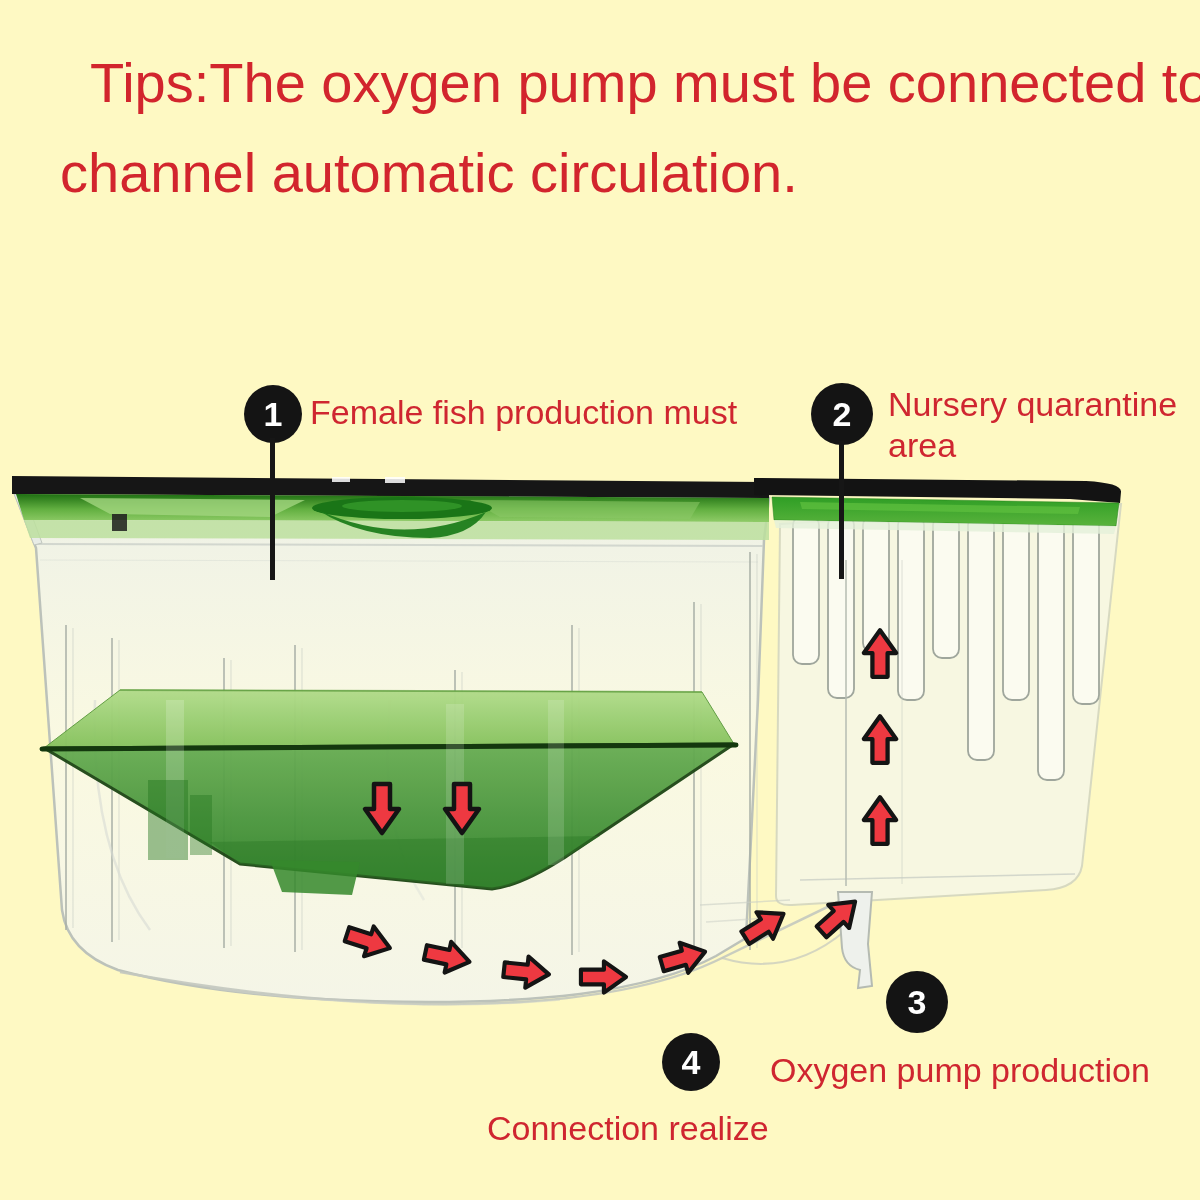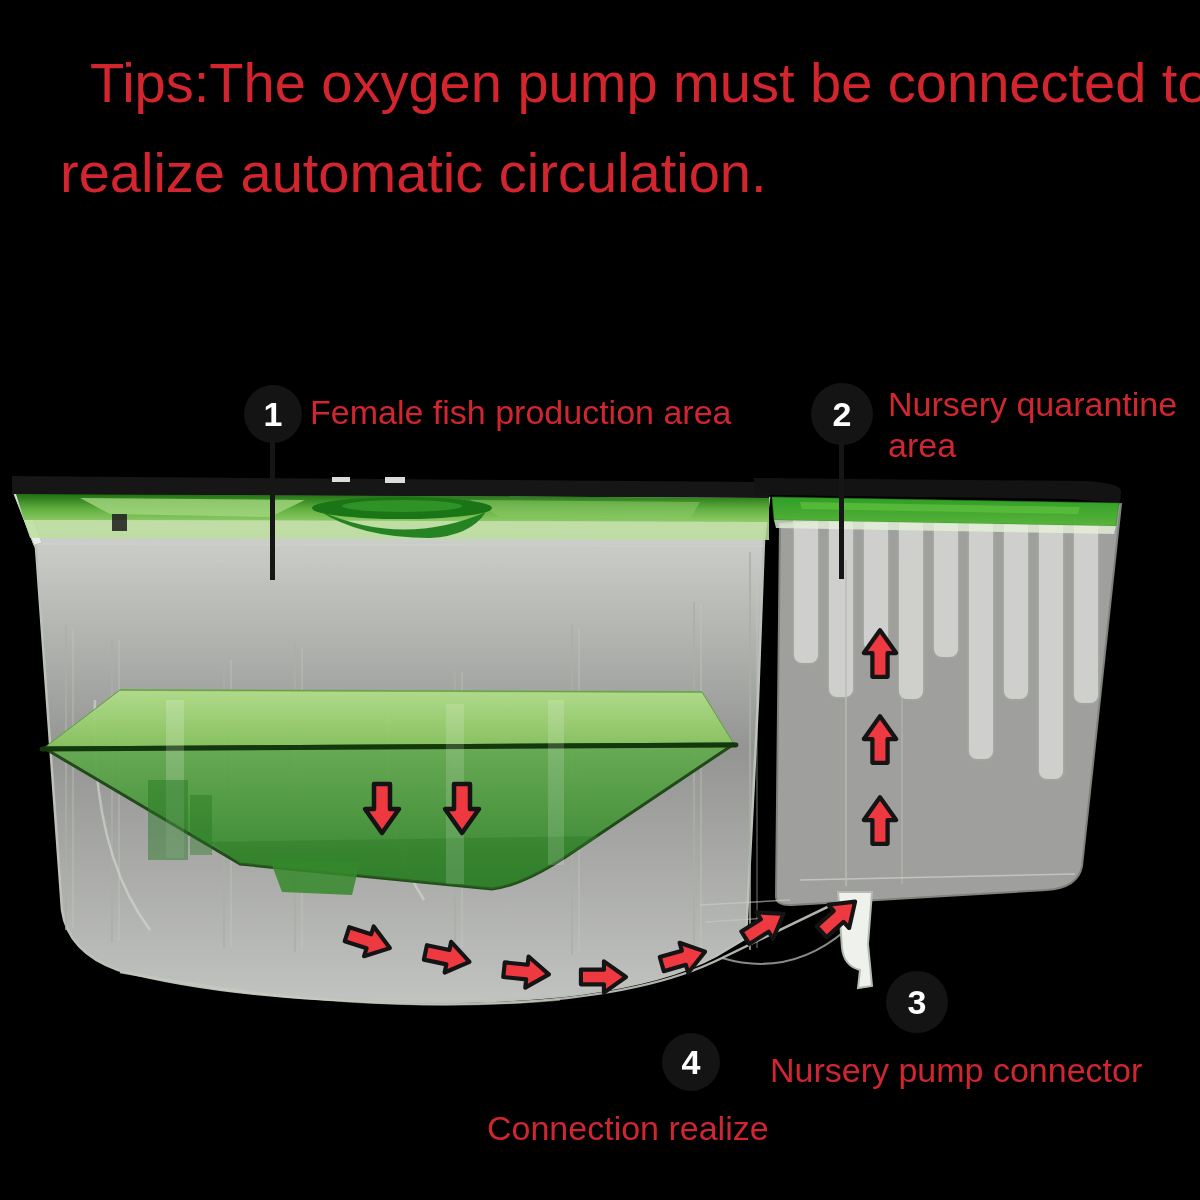--- a/index.html
+++ b/index.html
@@ -1,17 +1,17 @@
 <!DOCTYPE html>
 <html><head>
 <meta charset="utf-8">
 <style>
   html,body{margin:0;padding:0;background:#ffffff;}
   .stage{
-    position:relative;width:1200px;height:1200px;background:#000000;overflow:hidden;
+    position:relative;width:1200px;height:1200px;background:#fef9c3;overflow:hidden;
     font-family:"Liberation Sans", sans-serif;
   }
   .illustration{position:absolute;left:0;top:0;width:1200px;height:1200px;}
   .tip{position:absolute;color:#d2252d;font-size:56px;white-space:nowrap;letter-spacing:0;}
   .tip1{left:90px;top:50px;}
   .tip2{left:60px;top:140px;}
   .callout-label{position:absolute;color:#cf2630;font-size:34px;line-height:41px;}
   .lbl1{left:310px;top:392px;white-space:nowrap;}
   .lbl2{left:888px;top:384px;width:320px;}
   .lbl3{left:770px;top:1050px;white-space:nowrap;}
@@ -166,29 +166,29 @@
       <use href="#arr" transform="translate(683,958) rotate(74) scale(0.92)"></use>
       <use href="#arr" transform="translate(764,926) rotate(58) scale(0.92)"></use>
       <use href="#arr" transform="translate(838,917) rotate(48) scale(0.92)"></use>
       <use href="#arr" transform="translate(880,654) scale(0.95)"></use>
       <use href="#arr" transform="translate(880,740) scale(0.95)"></use>
       <use href="#arr" transform="translate(880,821) scale(0.95)"></use>
     </g>
   </svg>
 
   <div class="tip tip1">Tips:The oxygen pump must be connected to</div>
-  <div class="tip tip2">realize automatic circulation.</div>
+  <div class="tip tip2">channel automatic circulation.</div>
 
   <div class="badge b1">1</div>
   <div class="pointer p1"></div>
-  <div class="callout-label lbl1">Female fish production area</div>
+  <div class="callout-label lbl1">Female fish production must</div>
 
   <div class="badge b2">2</div>
   <div class="pointer p2"></div>
   <div class="callout-label lbl2">Nursery quarantine area</div>
 
   <div class="badge b3">3</div>
-  <div class="callout-label lbl3">Nursery pump connector</div>
+  <div class="callout-label lbl3">Oxygen pump production</div>
 
   <div class="badge b4">4</div>
   <div class="callout-label lbl4">Connection realize</div>
 
 </div>
 
 </body></html>

